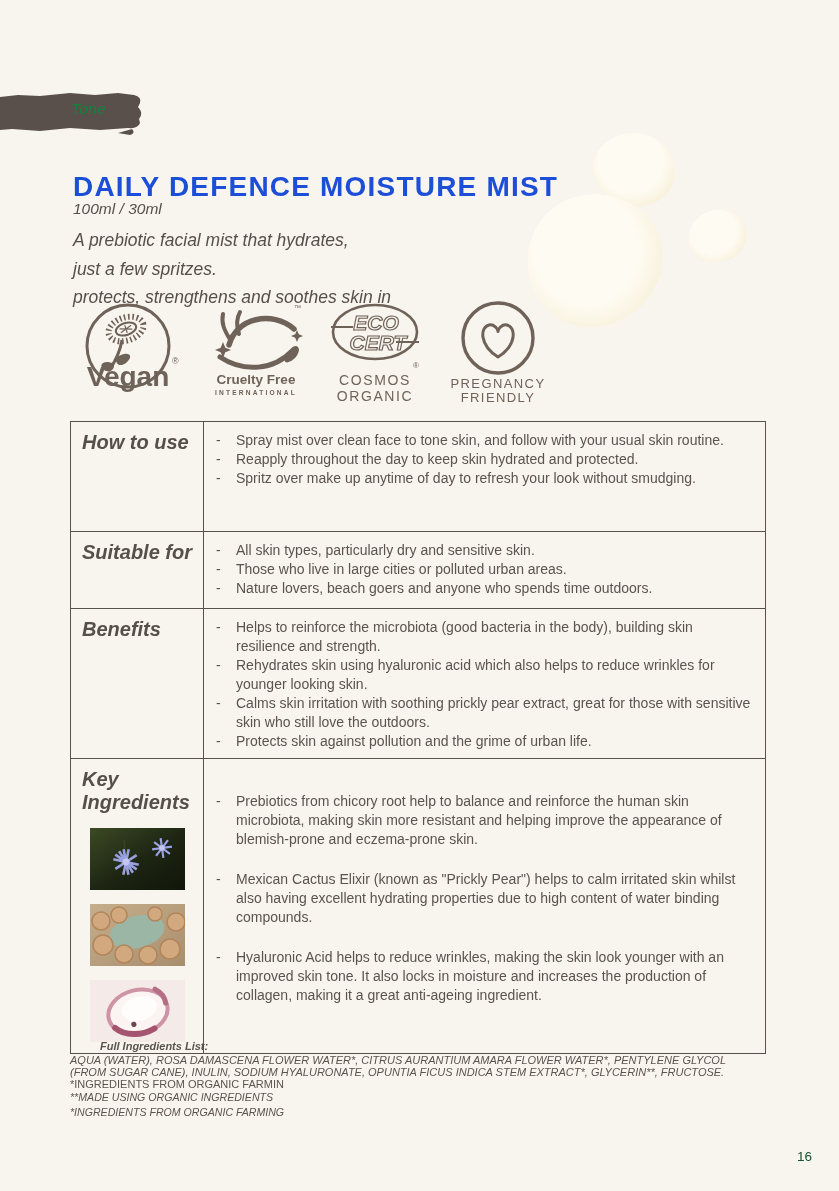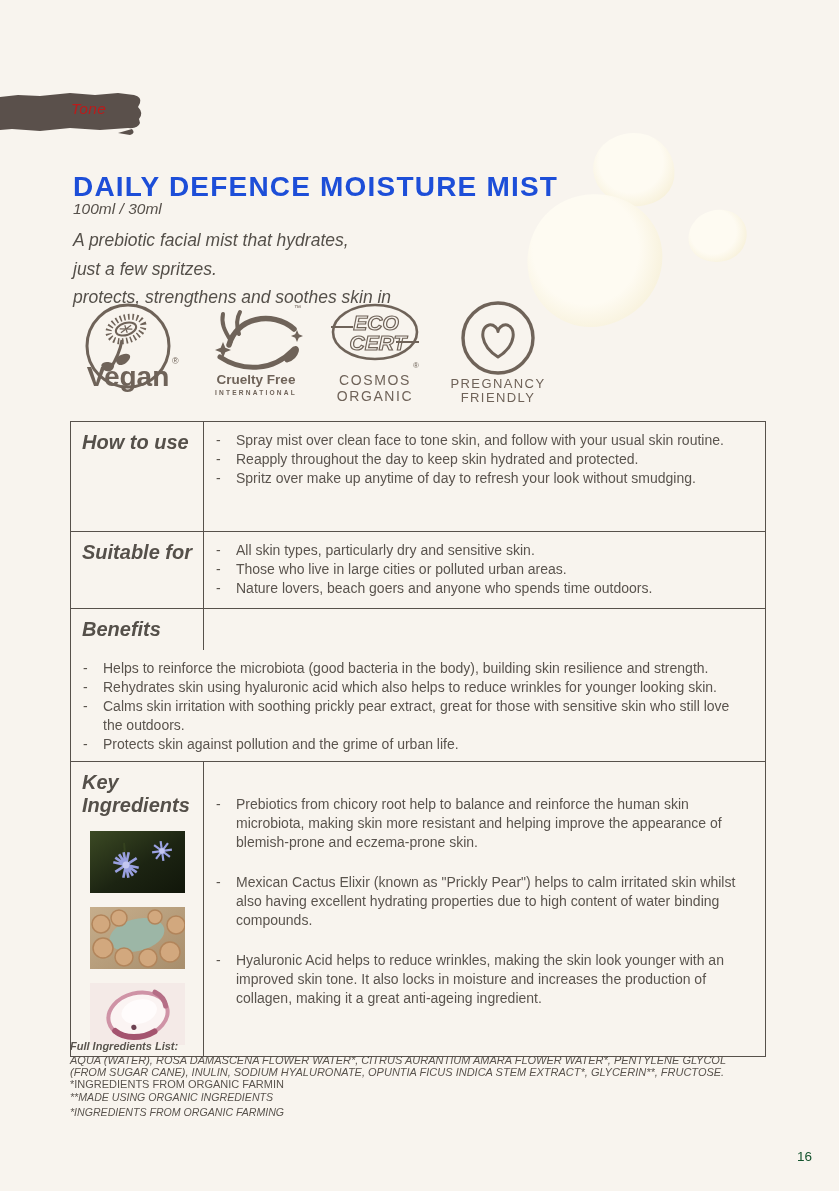--- a/index.html
+++ b/index.html
@@ -2,21 +2,21 @@
 <html><head>
 <meta charset="utf-8">
 <style>
   html,body{margin:0;padding:0;}
   body{background:#f8f4ee;font-family:"Liberation Sans",sans-serif;}
   .page{position:relative;width:839px;height:1191px;background:#f8f4ee;color:#57514b;overflow:hidden;}
   svg{font-family:"Liberation Sans",sans-serif;}
 
   
   .tone-badge{position:absolute;left:0;top:89px;width:150px;height:48px;}
-  .tone-label{position:absolute;left:71px;top:100px;font-style:italic;font-size:15.5px;color:#b91c1c;letter-spacing:.3px;}
+  .tone-label{position:absolute;left:71px;top:100px;font-style:italic;font-size:15.5px;color:#15803d;letter-spacing:.3px;}
 
   
   .droplet{position:absolute;background:radial-gradient(ellipse at 45% 40%,#fefbf2 50%,#f8f2dd 74%,#efe5c4 90%,#f3edd9 100%);}
   .droplet-large{left:527px;top:194px;width:136px;height:132px;border-radius:48% 52% 54% 46%/52% 48% 52% 48%;transform:rotate(-12deg);}
   .droplet-medium{left:593px;top:133px;width:82px;height:73px;border-radius:52% 48% 50% 50%/50% 54% 46% 50%;transform:rotate(8deg);}
   .droplet-small{left:688px;top:210px;width:59px;height:52px;border-radius:50% 50% 46% 54%/52% 48% 52% 48%;transform:rotate(-15deg);}
 
   .page-title{position:absolute;left:73px;top:152px;font-size:28px;font-weight:700;letter-spacing:1.2px;color:#1d4ed8;}
   .page-subtitle{position:absolute;left:73px;top:200px;font-style:italic;font-size:15.5px;color:#57514b;}
   .description{position:absolute;left:73px;top:226px;font-style:italic;font-size:17.5px;line-height:28.5px;color:#55504a;}
@@ -24,33 +24,33 @@
   
   .badges{position:absolute;left:74px;top:300px;display:flex;gap:24px;align-items:flex-start;}
   .badge{flex:none;}
 
   
   .info-table{position:absolute;left:70px;top:421px;width:696px;border:1px solid #57514b;box-sizing:border-box;background:transparent;}
   .trow{display:flex;border-top:1px solid #57514b;}
   .trow:first-child{border-top:none;}
   .tlabel{width:133px;flex:none;border-right:1px solid #57514b;padding:9px 6px 9px 11px;box-sizing:border-box;font-style:italic;font-weight:700;font-size:20px;color:#55504a;}
   .tcontent{flex:1;padding:9px 14px 7px 12px;box-sizing:border-box;font-size:14px;line-height:19px;color:#5a544e;}
-  .row-howto{min-height:109px;} .row-suitable{min-height:76px;} .row-benefits{min-height:146px;flex-direction:column;} .row-keying{min-height:286px;}
+  .row-howto{min-height:109px;} .row-suitable{min-height:76px;} .row-benefits{min-height:146px;} .row-keying{min-height:286px;}
   .bullet{display:flex;}
   .bullet .dash{width:20px;flex:none;}
   .bullet .btext{flex:1;}
   .blead{font-weight:400;}
   .ki-content .bullet{margin-bottom:21px;}
   .ki-content{padding-top:33px;}
   .ki-thumb{width:95px;height:62px;margin:14px 0 2px 8px;display:block;}
   .ki-thumb svg{display:block;}
 
   
   .ingredients{position:absolute;left:70px;top:1040px;width:694px;color:#5a544e;}
-  .ing-heading{font-style:italic;font-weight:700;font-size:11px;margin-bottom:2px;}
+  .ing-heading{font-style:italic;font-weight:700;font-size:11px;margin-bottom:2px;padding-left:30px;}
   .ing-text{font-style:italic;font-size:11px;line-height:12px;}
   .ing-upright{font-style:normal;}
   .ing-note{font-style:italic;font-size:10.6px;line-height:15px;}
 
   .page-number{position:absolute;right:27px;top:1149px;font-size:13.5px;color:#14532d;}
 </style>
 </head>
 <body>
 
 <div class="page">

